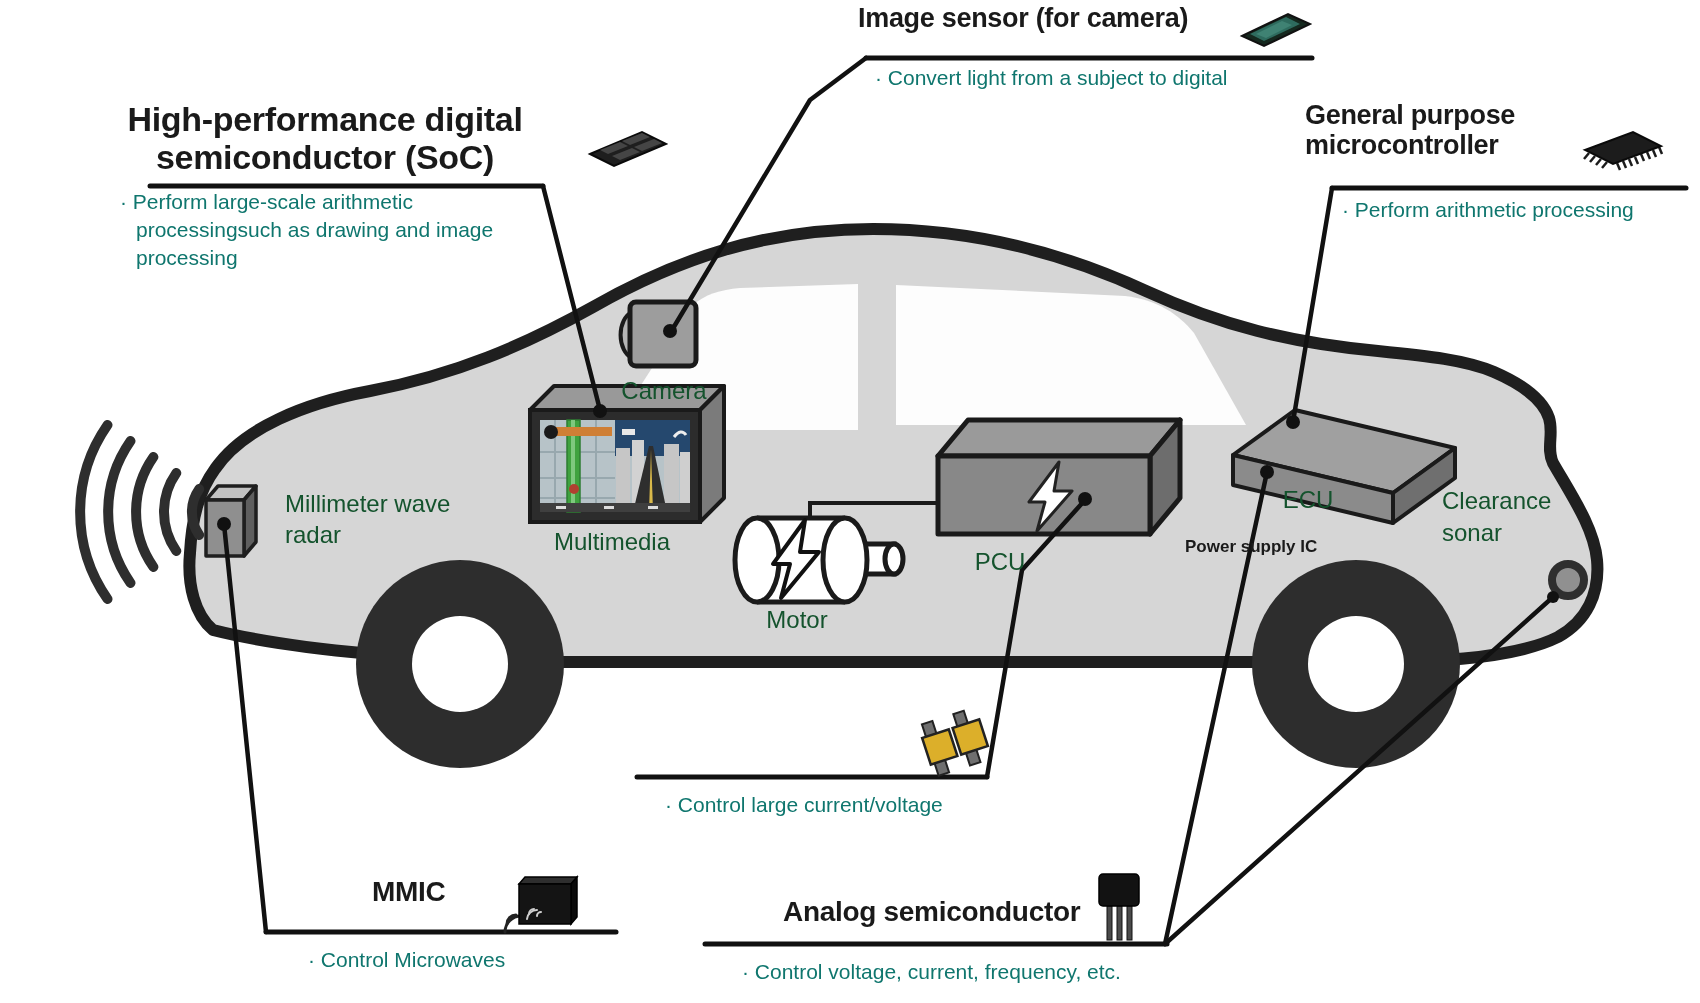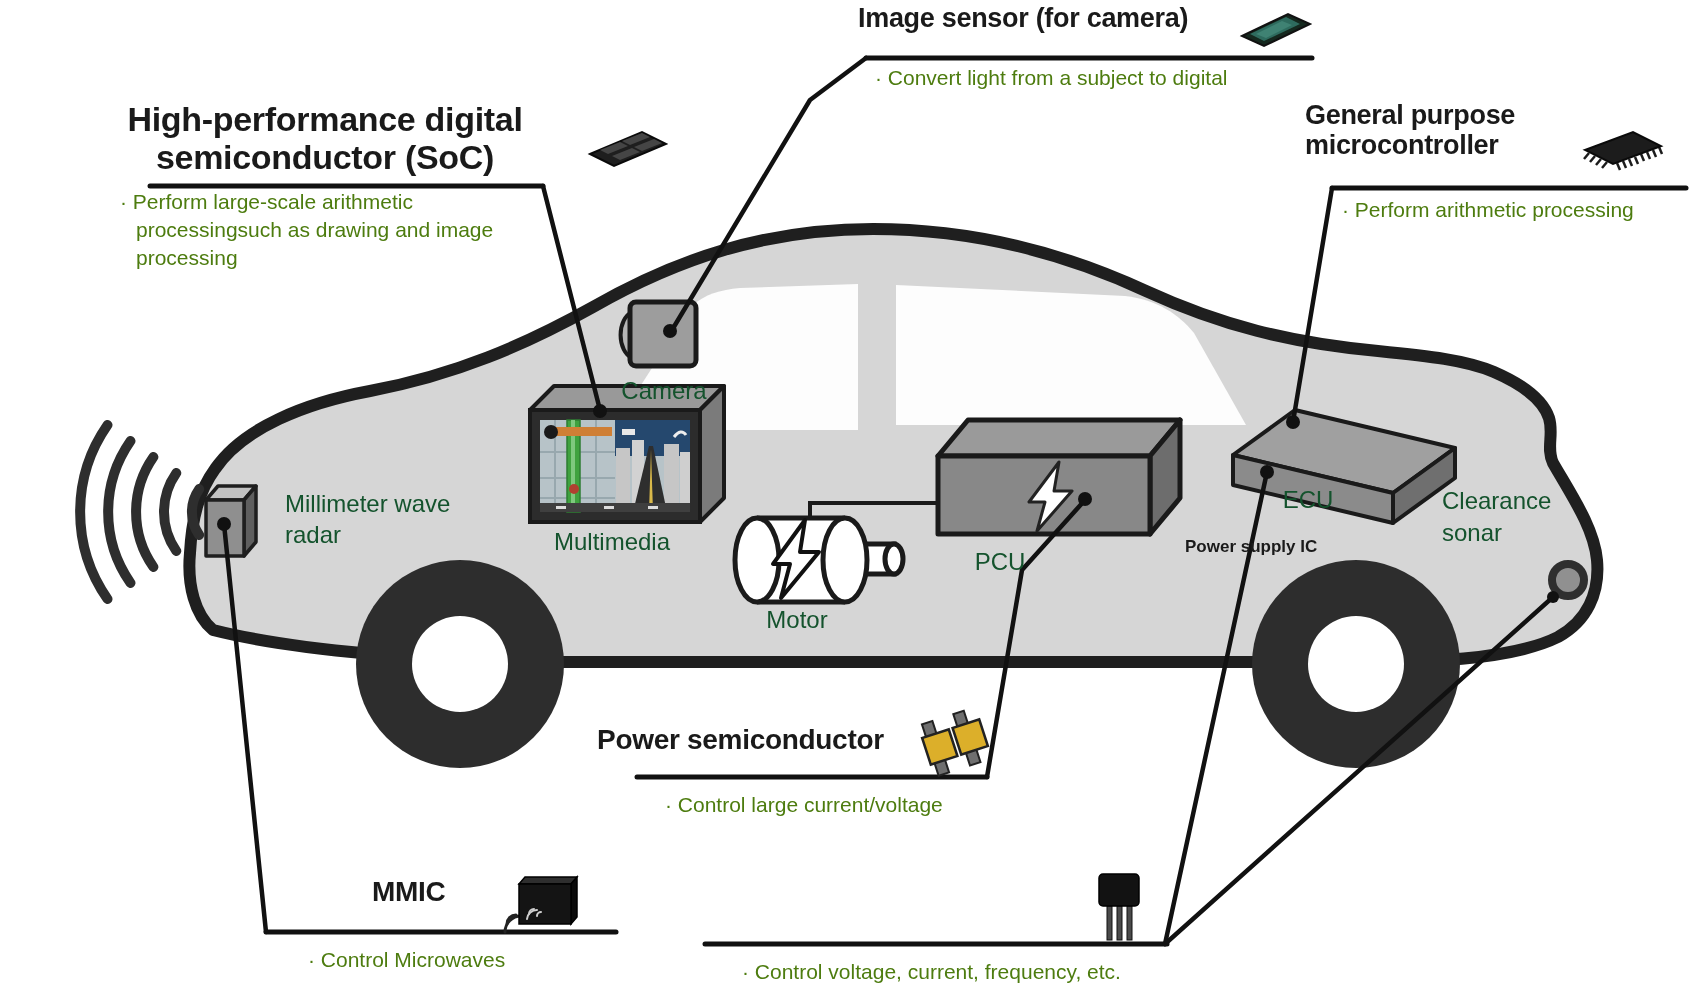--- a/index.html
+++ b/index.html
@@ -5,21 +5,21 @@
   html,body{margin:0;padding:0;background:#fff;}
   #stage{position:relative;width:1700px;height:1003px;background:#ffffff;overflow:hidden;
          font-family:"Liberation Sans", sans-serif;color:#1a1a1a;}
   #art{position:absolute;left:0;top:0;}
   .txt{position:absolute;white-space:normal;}
   .callout-title{font-weight:bold;letter-spacing:-0.3px;line-height:1.12;}
   .t34{font-size:34px;text-align:center;}
   .t28{font-size:28px;}
   .t27{font-size:27px;}
   .t31{font-size:28px;}
-  .desc{font-size:21px;line-height:28px;padding-left:16px;text-indent:-16px;color:#4d7c0f;}
+  .desc{font-size:21px;line-height:28px;padding-left:16px;text-indent:-16px;color:#0f766e;}
   .comp{font-size:24px;color:#14532d;}
   .comp-c{text-align:center;}
   .comp-r{}
   .psic{font-size:17px;font-weight:bold;color:#1a1a1a;}
 </style>
 </head>
 <body>
 
 <div id="stage">
 
@@ -237,26 +237,26 @@
 
 <div class="txt callout-title t34" style="left:90px;top:100px;width:470px;">High-performance digital semiconductor (SoC)</div>
 <div class="txt desc" style="left:120px;top:188px;width:395px;">· Perform large-scale arithmetic processingsuch as  drawing and image processing</div>
 
 <div class="txt callout-title t27" style="left:858px;top:3px;width:400px;">Image sensor (for camera)</div>
 <div class="txt desc" style="left:875px;top:64px;width:440px;">· Convert light from a subject to digital</div>
 
 <div class="txt callout-title t27" style="left:1305px;top:100px;width:240px;">General purpose microcontroller</div>
 <div class="txt desc" style="left:1342px;top:196px;width:360px;">· Perform arithmetic processing</div>
 
-<div class="txt callout-title t28" style="left:597px;top:724px;width:330px;">Power semiconductor</div>
 <div class="txt desc" style="left:665px;top:791px;width:360px;">· Control large current/voltage</div>
 
 <div class="txt callout-title t31" style="left:372px;top:876px;width:140px;">MMIC</div>
 <div class="txt desc" style="left:308px;top:946px;width:300px;">· Control Microwaves</div>
 
+<div class="txt callout-title t28" style="left:783px;top:896px;width:330px;">Analog semiconductor</div>
 <div class="txt desc" style="left:742px;top:958px;width:480px;">· Control voltage, current, frequency, etc.</div>
 
 <div class="txt comp comp-c" style="left:604px;top:377px;width:120px;">Camera</div>
 <div class="txt comp comp-c" style="left:532px;top:528px;width:160px;">Multimedia</div>
 <div class="txt comp comp-c" style="left:737px;top:606px;width:120px;">Motor</div>
 <div class="txt comp comp-c" style="left:940px;top:548px;width:120px;">PCU</div>
 <div class="txt comp comp-c" style="left:1248px;top:486px;width:120px;">ECU</div>
 <div class="txt psic" style="left:1185px;top:537px;width:160px;">Power supply IC</div>
 <div class="txt comp" style="left:285px;top:488px;width:200px;line-height:31px;">Millimeter wave radar</div>
 <div class="txt comp comp-r" style="left:1442px;top:485px;width:150px;line-height:32px;">Clearance sonar</div>

